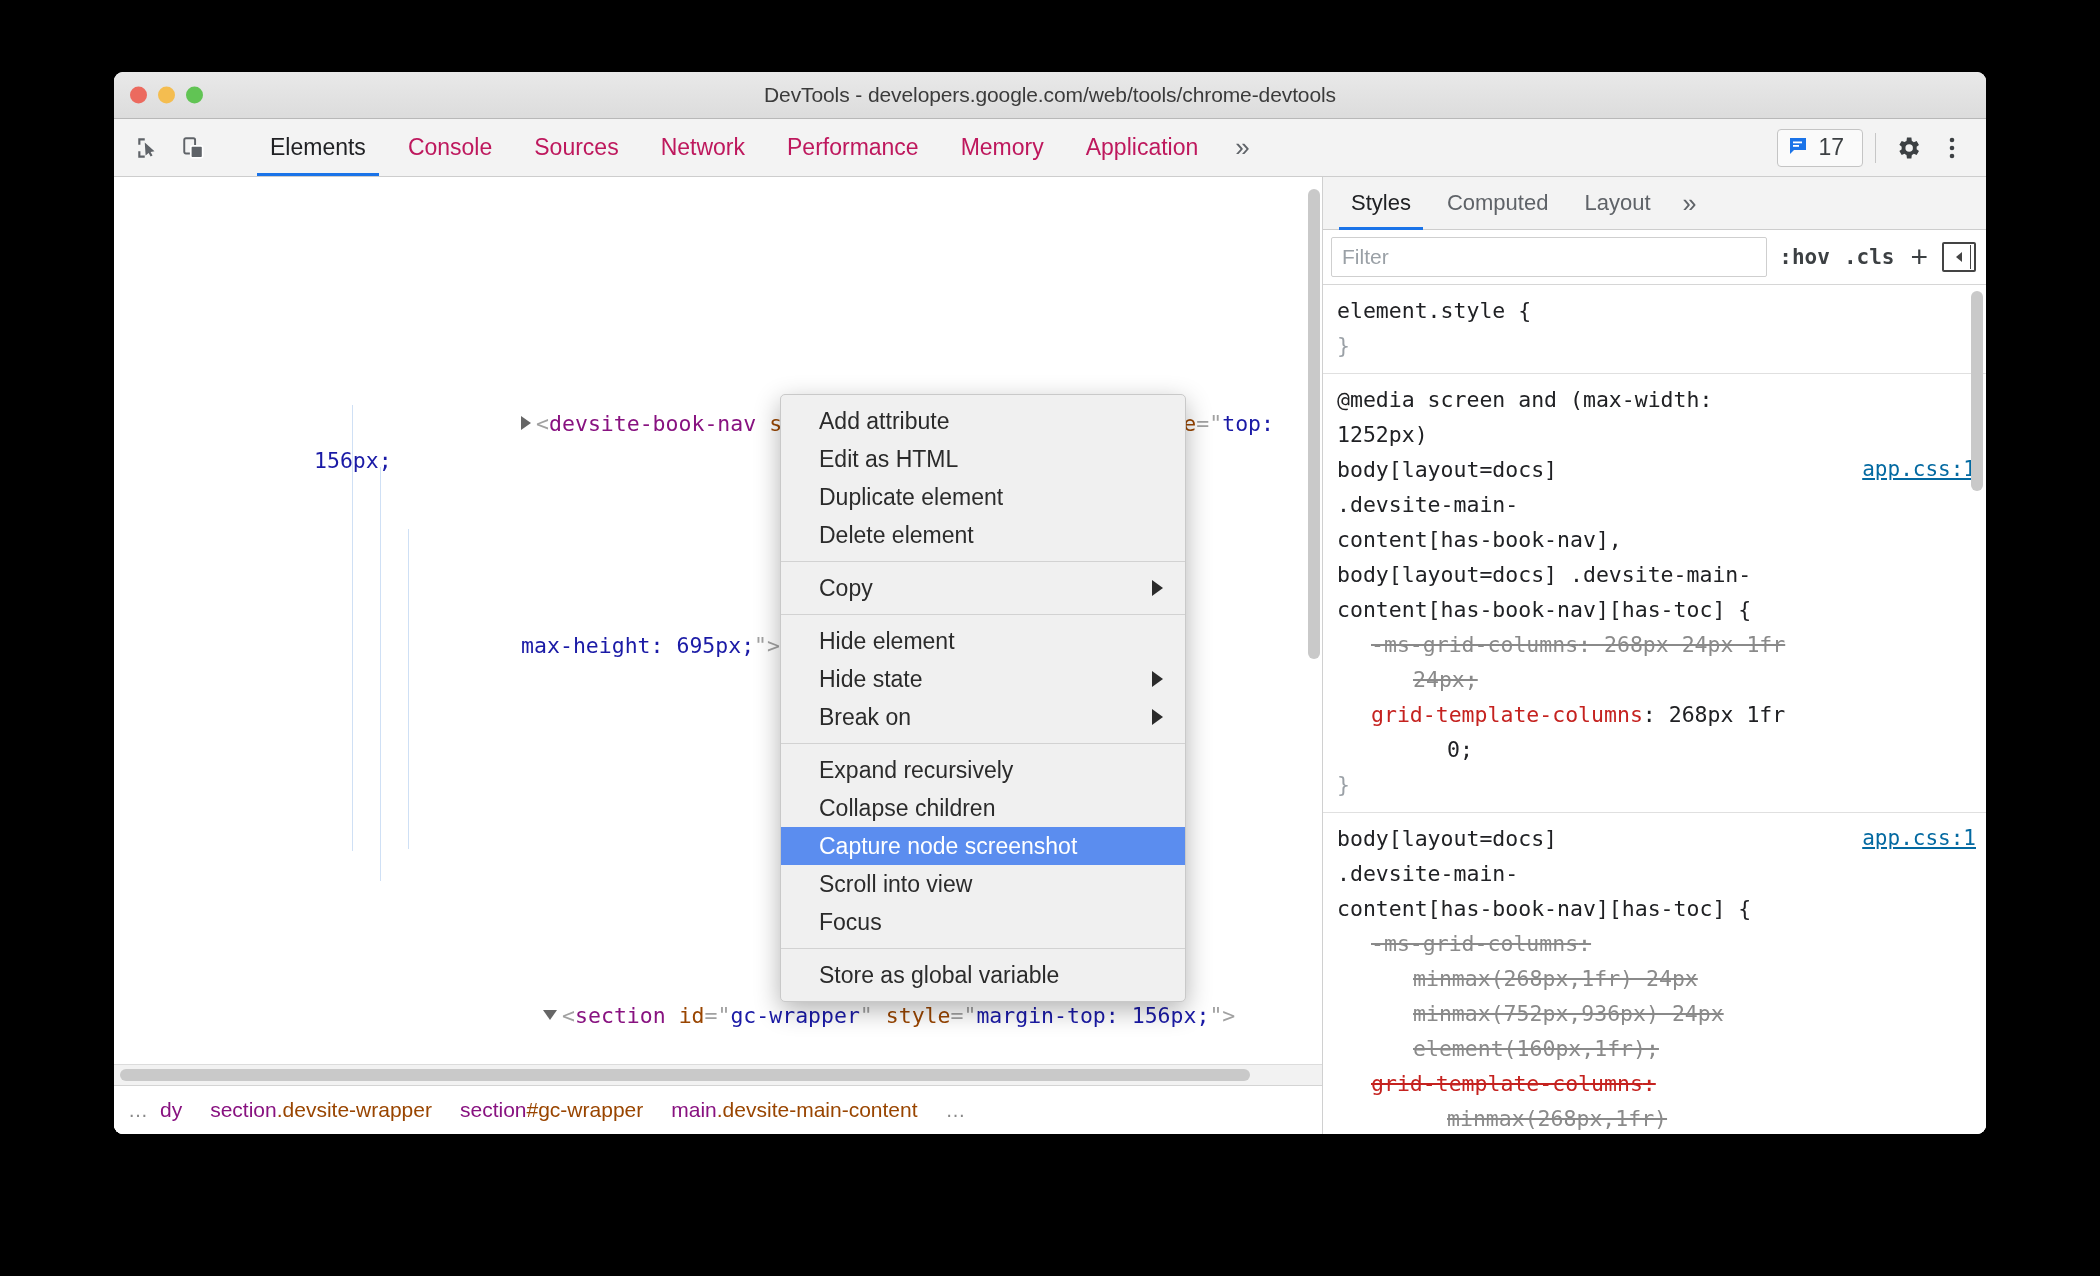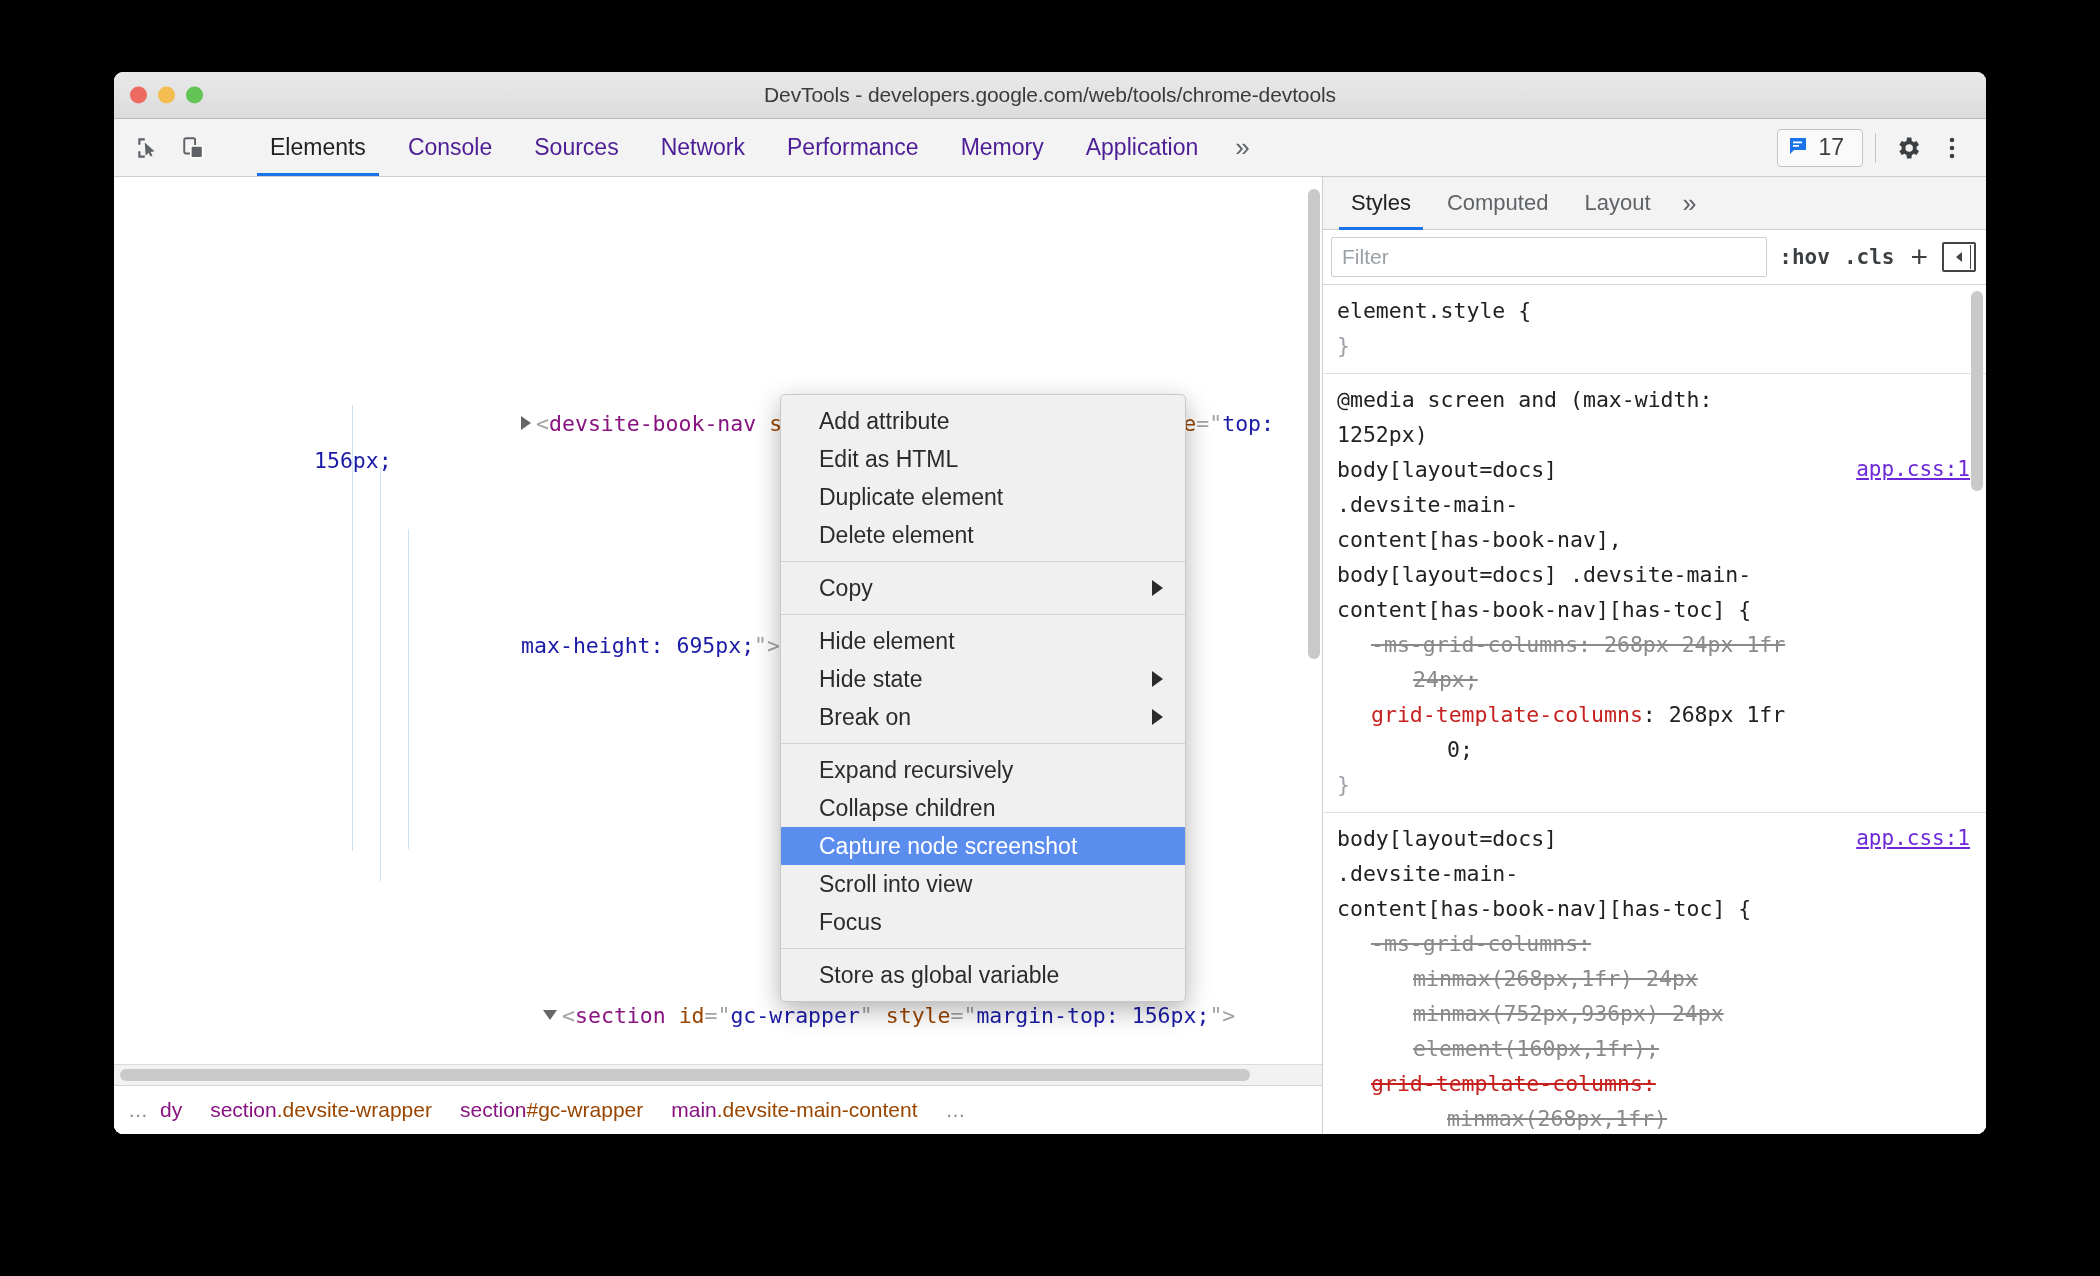--- a/index.html
+++ b/index.html
@@ -96,21 +96,21 @@
     display: flex;
     align-items: stretch;
     flex: 1 1 auto;
     min-width: 0;
   }
   .tab {
     display: flex;
     align-items: center;
     padding: 0 21px;
     font-size: 23px;
-    color: #4c1d95;
+    color: #be185d;
     white-space: nowrap;
     position: relative;
   }
   .tab.active {
     color: #202124;
   }
   .tab.active::after {
     content: "";
     position: absolute;
     left: 8px; right: 8px; bottom: 0;
@@ -369,22 +369,22 @@
     line-height: 35px;
     color: #202124;
   }
   .rule {
     border-bottom: 1px solid #e0e0e0;
     padding: 8px 18px 10px 14px;
     position: relative;
   }
   .rule .origin {
     position: absolute;
-    right: 16px;
-    color: #6d28d9;
+    right: 10px;
+    color: #0369a1;
     text-decoration: underline;
     font-size: 21px;
     margin-left: 40px;
   }
   .sel { color: #202124; }
   .brace { color: #9aa0a6; }
   .prop-row { padding-left: 34px; }
   .prop-name { color: #c5221f; }
   .prop-val  { color: #202124; }
   .prop-strike-gray { color: #8a8a8a; text-decoration: line-through; }

